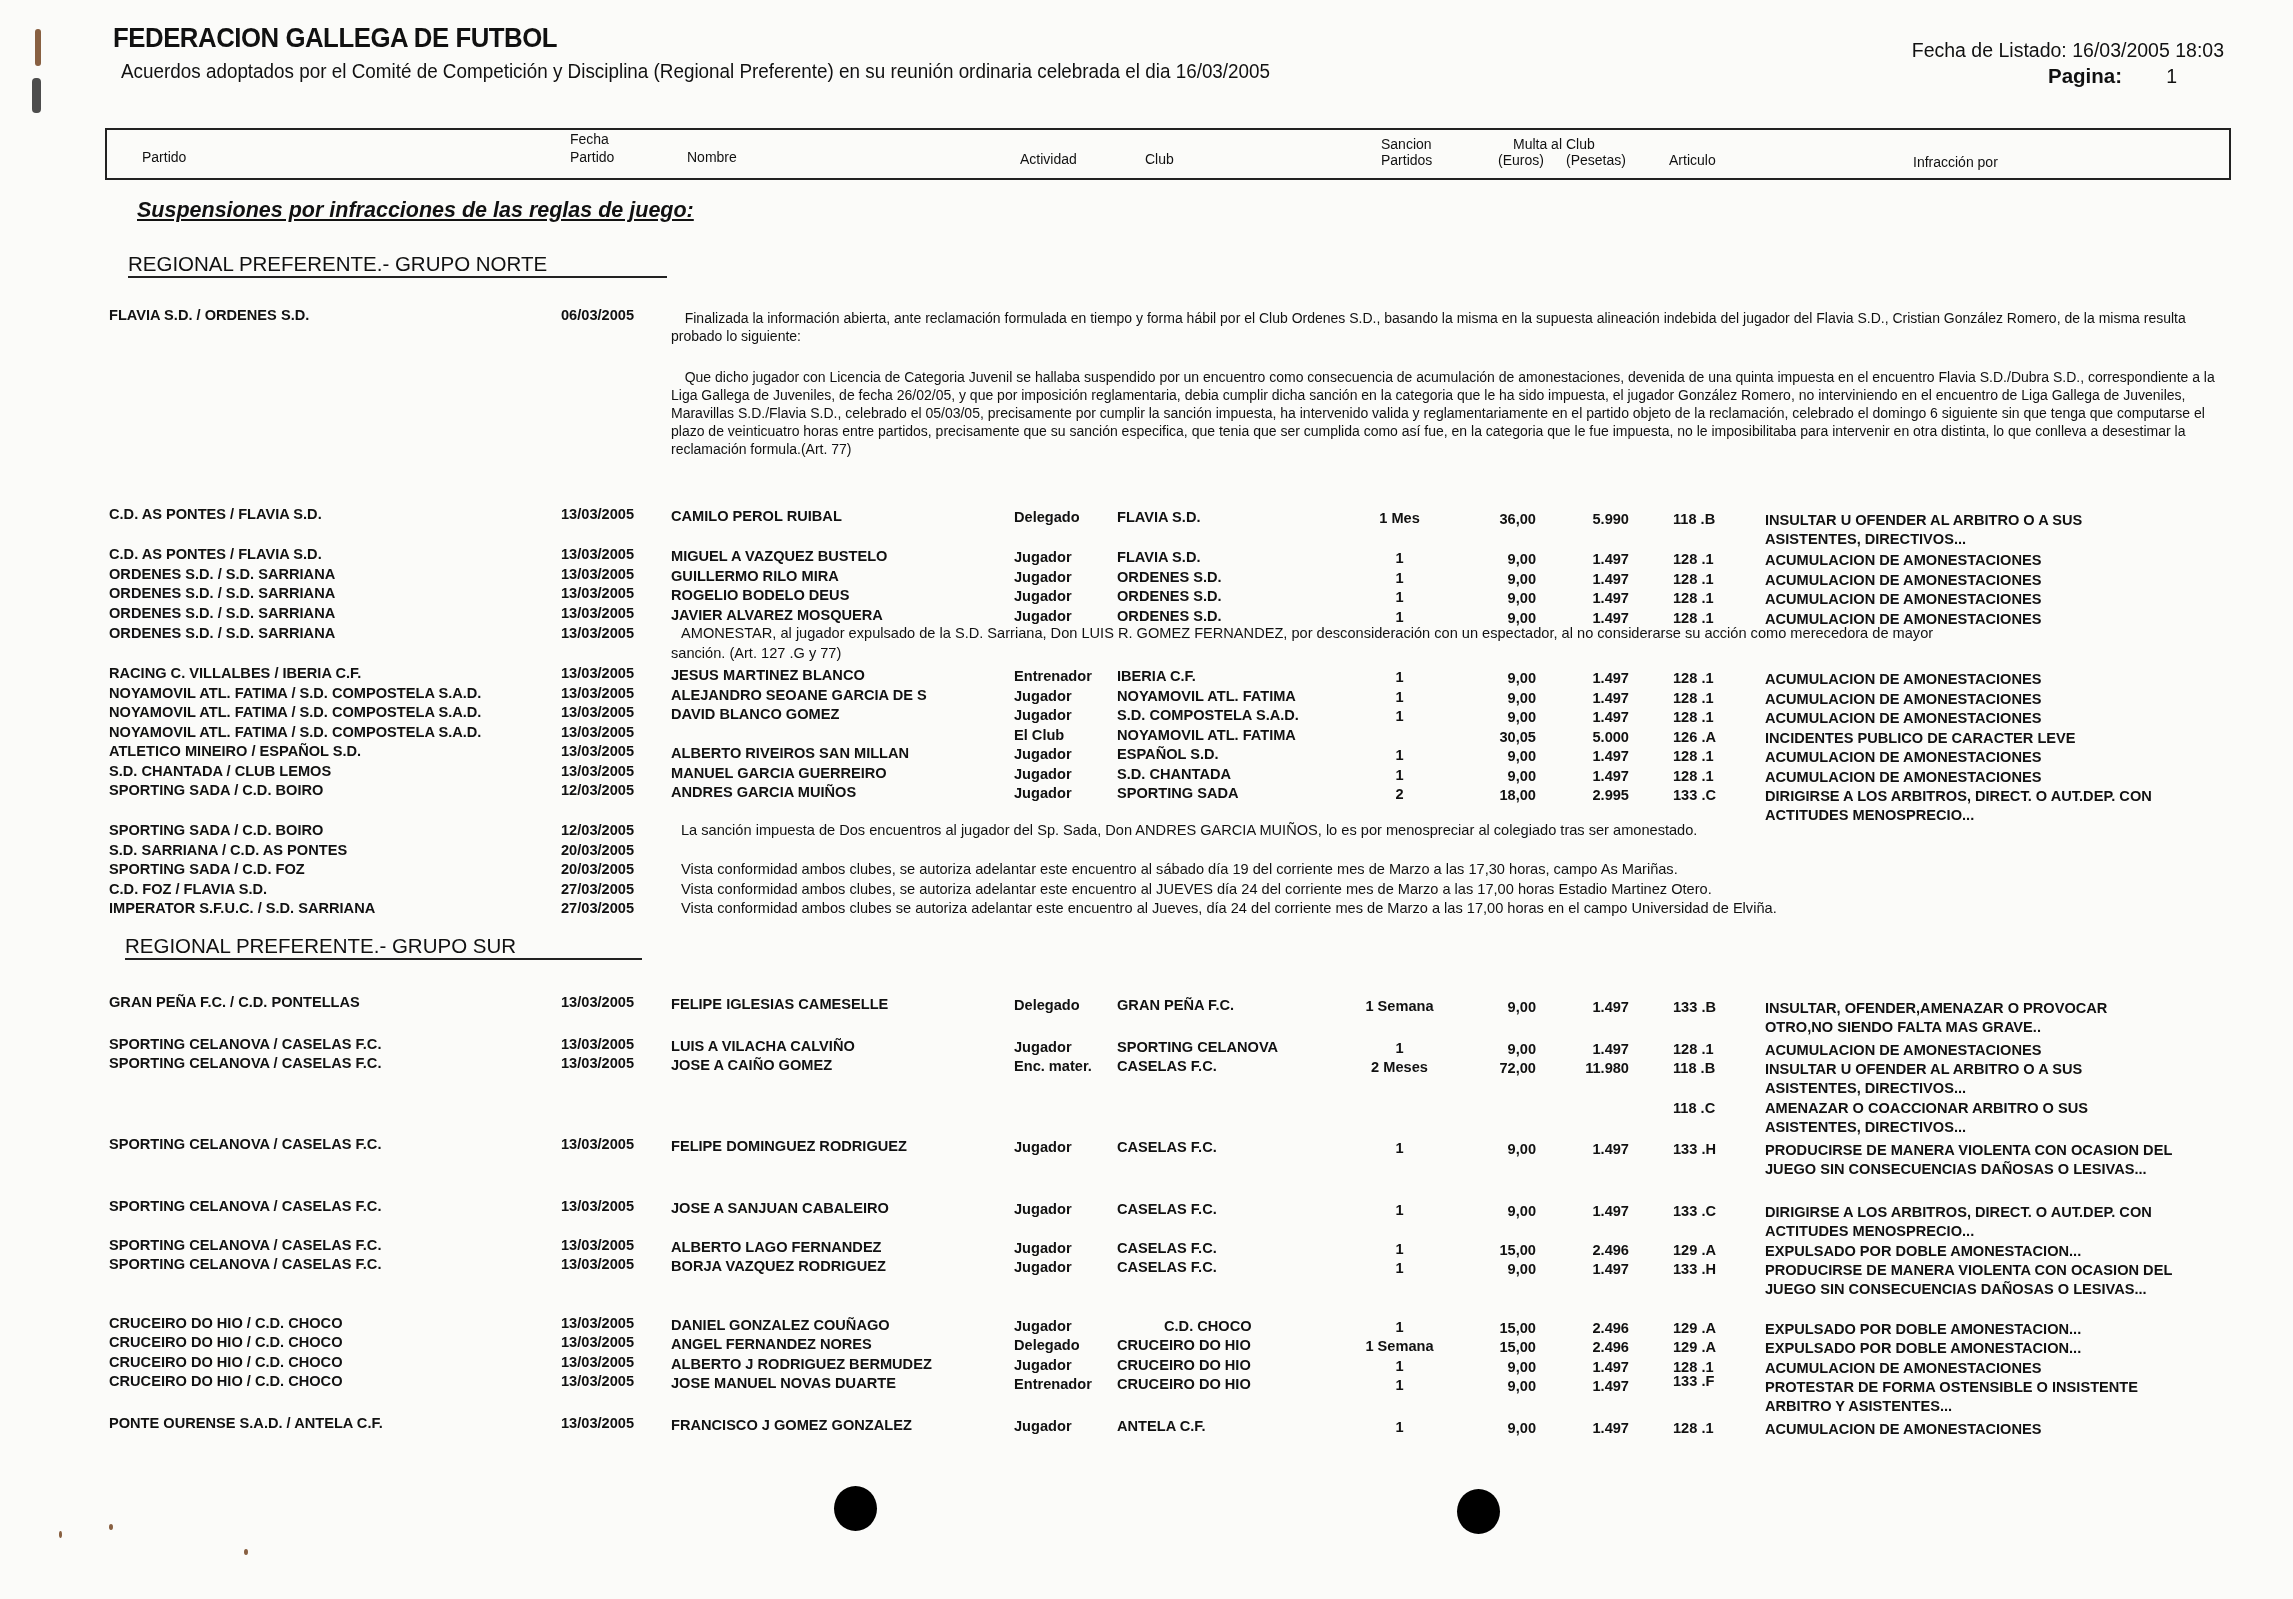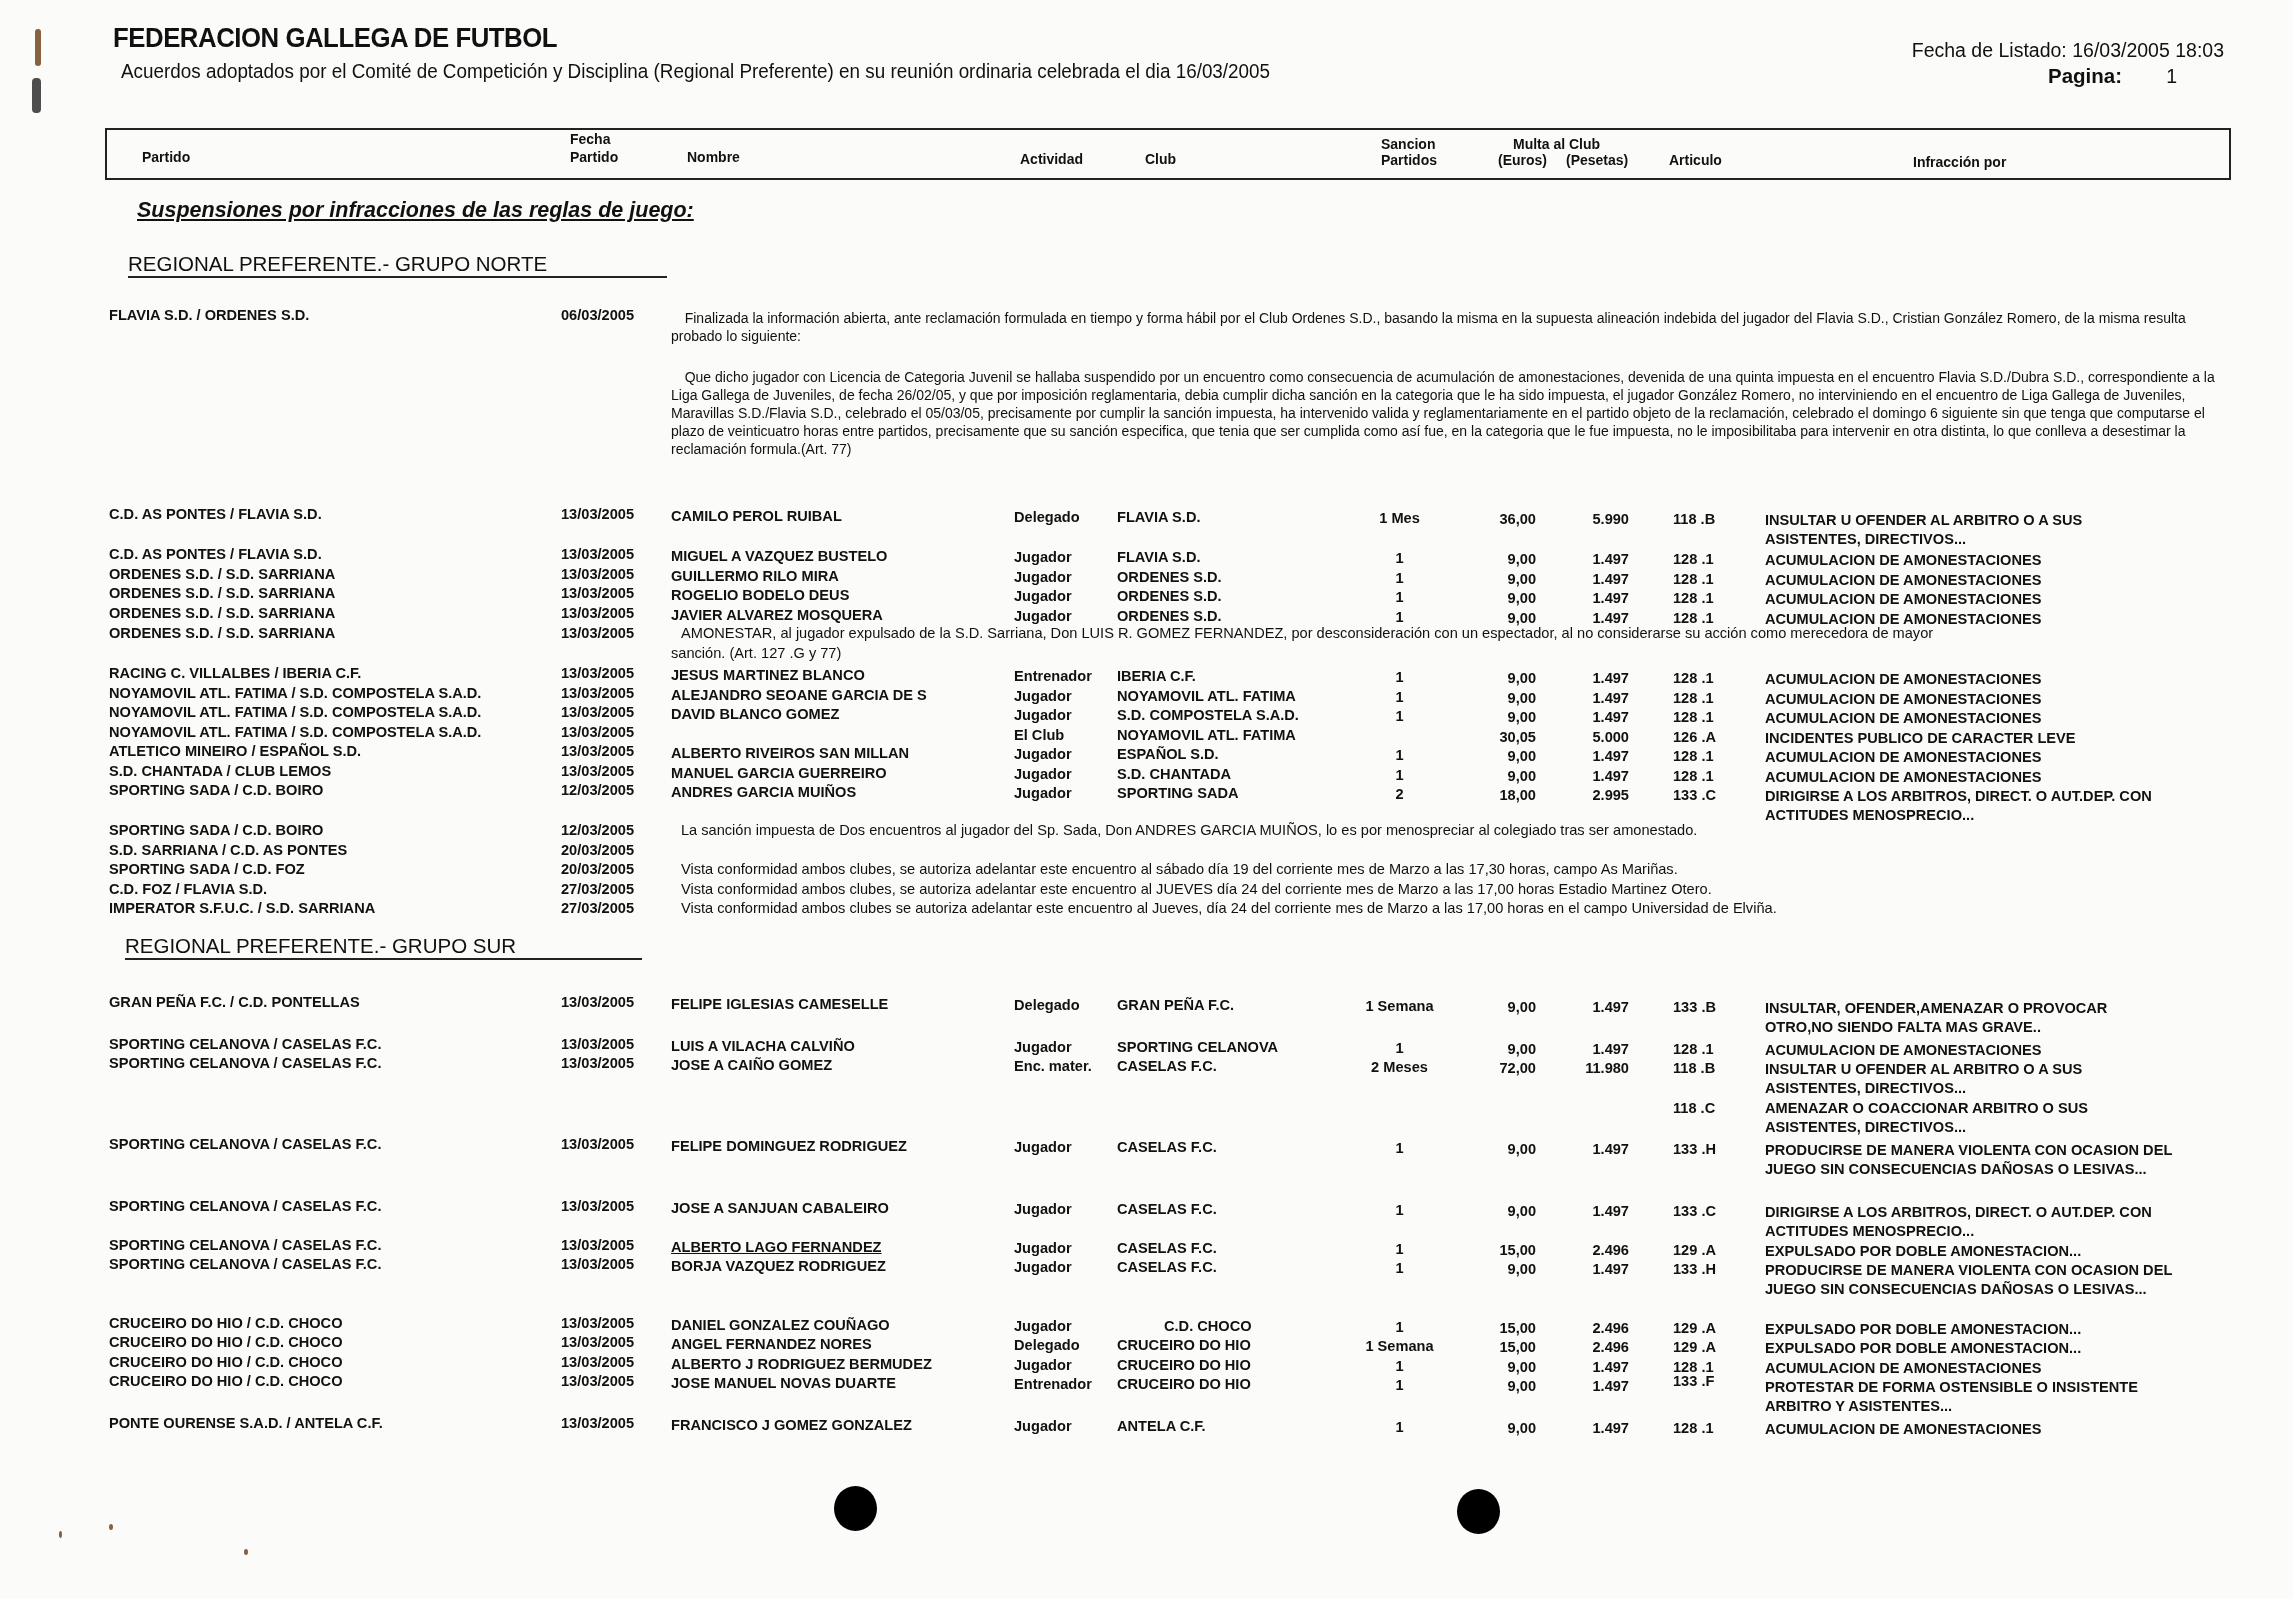--- a/index.html
+++ b/index.html
@@ -13,21 +13,21 @@
   #title { left: 113px; top: 21.5px; font-size: 28px; font-weight: bold; letter-spacing: -0.5px; transform: scaleX(0.92); transform-origin: left top; }
   #subtitle { left: 121px; top: 59px; font-size: 20.5px; transform: scaleX(0.92); transform-origin: left top; }
   #listdate { right: 70px; top: 39px; font-size: 19.5px; }
   #pagina-num { right: 117px; top: 65px; font-size: 19.5px; }
   #pagina-lbl { right: 172px; top: 64px; font-size: 20.5px; font-weight: bold; }
 
   #headerbox {
     position: absolute; left: 105px; top: 128px; width: 2126px; height: 52px;
     border: 2px solid #222; box-sizing: border-box;
   }
-  .hdr { position: absolute; font-size: 14px; white-space: nowrap; font-weight: bold; }
+  .hdr { position: absolute; font-size: 14px; white-space: nowrap; }
 
   .sect-title { position: absolute; left: 137px; top: 198px; font-size: 21.5px; font-style: italic; font-weight: bold; text-decoration: underline; }
   .group-title { position: absolute; font-size: 20.5px; border-bottom: 2px solid #222; padding-bottom: 0; }
 
   .row { position: absolute; left: 0; width: 2294px; height: 19.5px; font-size: 14.6px; font-weight: bold; }
   .row span { position: absolute; white-space: nowrap; top: 0; }
   .c-partido { left: 109px; }
   .c-fecha { left: 561px; }
   .c-nombre { left: 671px; }
   .c-act { left: 1014px; }
@@ -328,21 +328,21 @@
       <span class="c-sanc" style="top: 3.9px;">1</span>
       <span class="c-euros" style="top: 4.9px;">9,00</span>
       <span class="c-pes" style="top: 4.9px;">1.497</span>
       <span class="c-art" style="top: 4.9px;">133 .C</span>
       <span class="c-inf" style="top: 5.9px;">DIRIGIRSE A LOS ARBITROS, DIRECT. O AUT.DEP. CON</span>
       <span class="c-inf" style="top: 25px;">ACTITUDES MENOSPRECIO...</span>
     </div>
     <div class="row" style="top: 1237px;">
       <span class="c-partido">SPORTING CELANOVA / CASELAS F.C.</span>
       <span class="c-fecha">13/03/2005</span>
-      <span class="c-nombre" style="top: 2px; text-decoration: underline;">ALBERTO LAGO FERNANDEZ</span>
+      <span class="c-nombre" style="top: 2px;">ALBERTO LAGO FERNANDEZ</span>
       <span class="c-act" style="top: 2.9px;">Jugador</span>
       <span class="c-club" style="top: 2.9px;">CASELAS F.C.</span>
       <span class="c-sanc" style="top: 3.9px;">1</span>
       <span class="c-euros" style="top: 4.9px;">15,00</span>
       <span class="c-pes" style="top: 4.9px;">2.496</span>
       <span class="c-art" style="top: 4.9px;">129 .A</span>
       <span class="c-inf" style="top: 5.9px;">EXPULSADO POR DOBLE AMONESTACION...</span>
     </div>
     <div class="row" style="top: 1256px;">
       <span class="c-partido">SPORTING CELANOVA / CASELAS F.C.</span>

